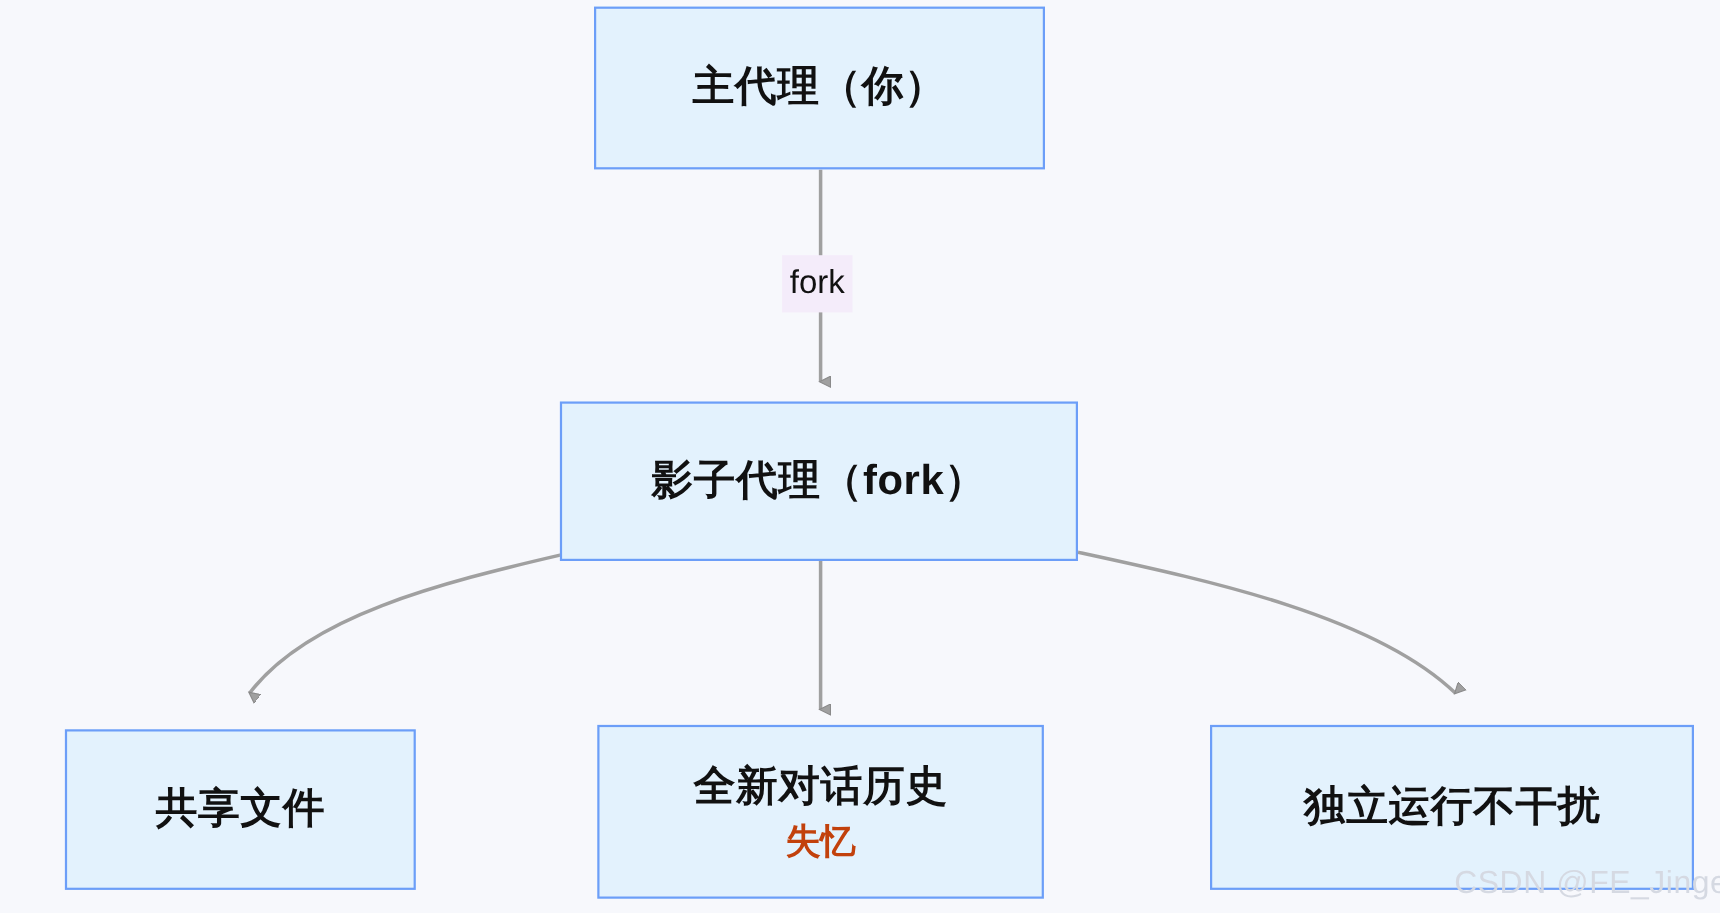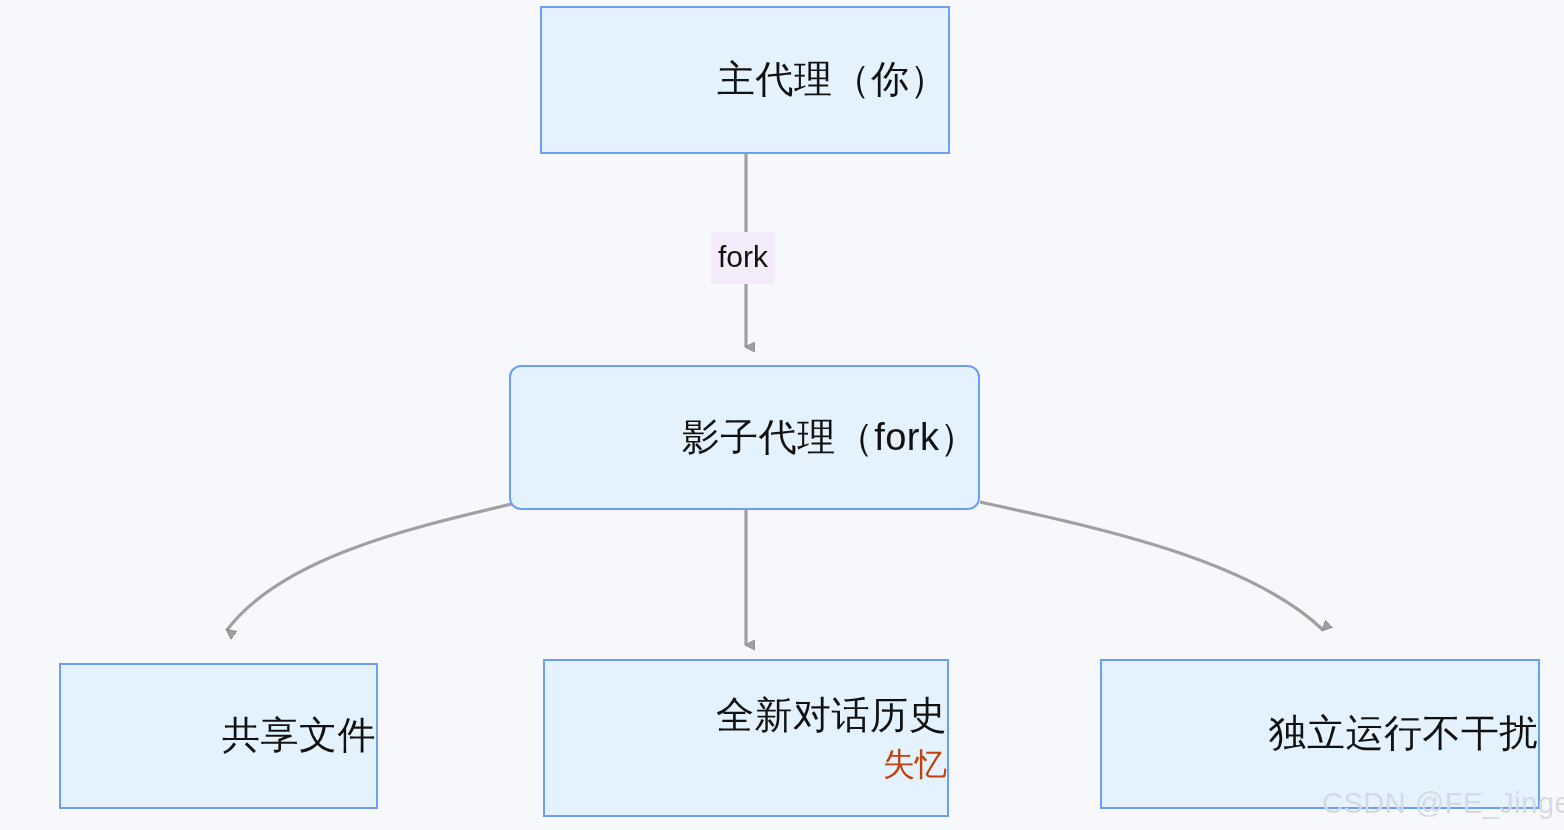--- a/index.html
+++ b/index.html
@@ -28,40 +28,41 @@
     height: 830px;
     pointer-events: none;
   }
   .node {
     position: absolute;
     box-sizing: border-box;
     background: #e3f2fd;
     border: 2px solid #6c9ef8;
     display: flex;
     flex-direction: column;
-    align-items: flex-end;
+    align-items: center;
     justify-content: center;
     color: #111111;
     text-align: center;
     line-height: 1.25;
+    font-weight: bold;
   }
   .node .label-main {
     font-size: 38px;
     letter-spacing: 0.5px;
     white-space: nowrap;
   }
   .node .label-sub {
     font-size: 32px;
     white-space: nowrap;
     margin-top: 4px;
   }
   .label-sub.danger { color: #c2410c; }
 
   #node-main     { left: 540px;  top: 6px;   width: 410px; height: 148px; }
-  #node-shadow   { left: 509px;  top: 365px; width: 471px; height: 145px; border-radius: 12px; }
+  #node-shadow   { left: 509px;  top: 365px; width: 471px; height: 145px; }
   #node-files    { left: 59px;   top: 663px; width: 319px; height: 146px; }
   #node-history  { left: 543px;  top: 659px; width: 406px; height: 158px; }
   #node-isolated { left: 1100px; top: 659px; width: 440px; height: 150px; }
 
   .edge-label {
     position: absolute;
     background: #f4ecfa;
     color: #111111;
     font-size: 30px;
     line-height: 1;

